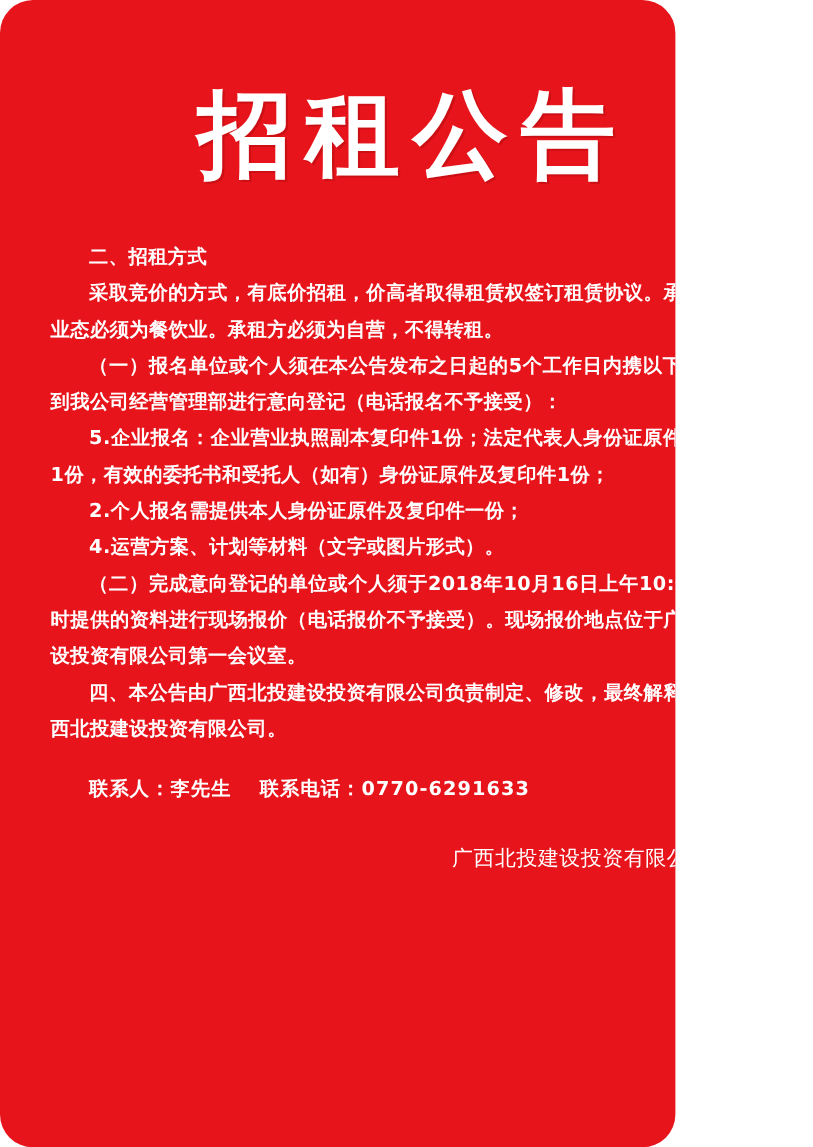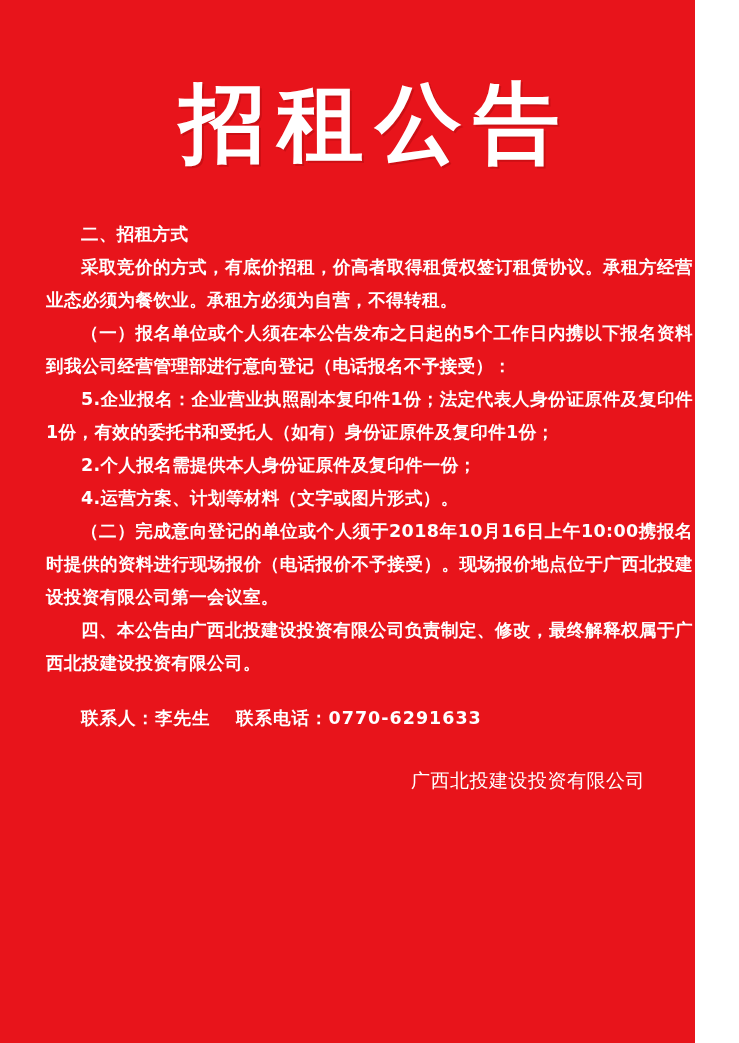--- a/index.html
+++ b/index.html
@@ -7,25 +7,26 @@
     padding: 0;
     background: #ffffff;
   }
   body {
     width: 739px;
     height: 1043px;
     font-family: "DejaVu Sans", "Liberation Sans", sans-serif;
   }
   .poster {
     position: relative;
-    width: 695px;
+    width: 614px;
     height: 1043px;
     background: #e8141b;
     box-sizing: border-box;
     overflow: hidden;
+    border-radius: 30px;
   }
   .poster-inner {
     position: absolute;
     left: 0;
     top: 0;
     width: 739px;
     height: 1043px;
     padding: 0 46px;
     box-sizing: border-box;
   }

